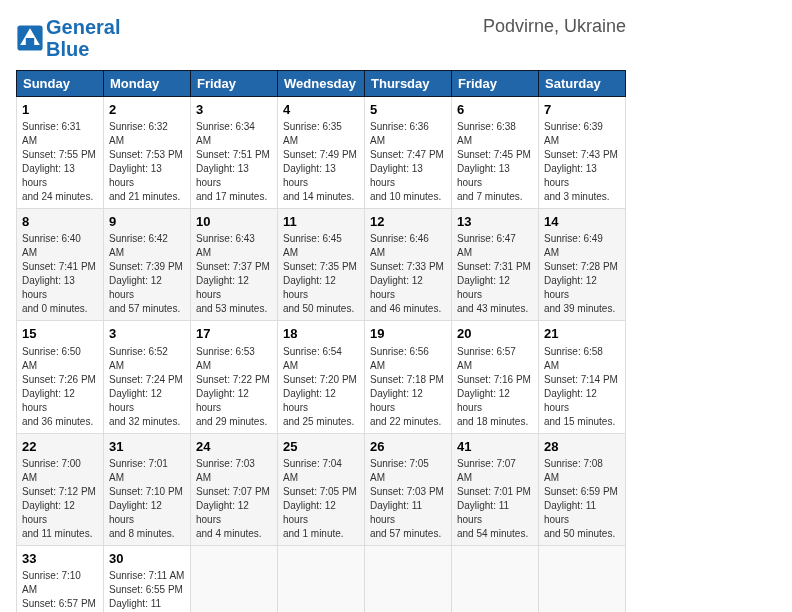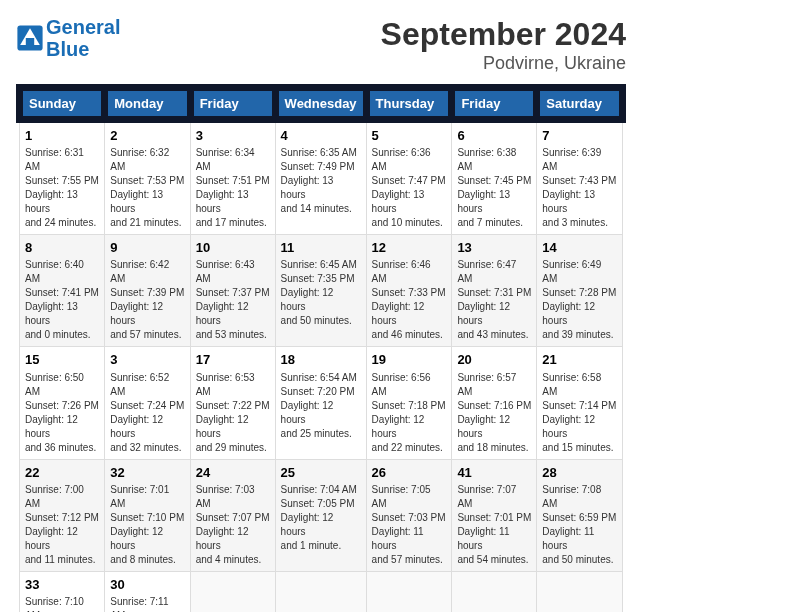--- a/index.html
+++ b/index.html
@@ -55,21 +55,21 @@
       border-collapse: collapse;
       font-size: 10.5px;
     }
     thead tr th {
       background-color: #2266aa;
       color: #fff;
       text-align: left;
       padding: 5px 6px;
       font-size: 13px;
       font-weight: bold;
-      border: 7px solid #0f172a;
+      border: 1px solid #0f172a;
     }
     tbody tr {
       background: #fff;
     }
     tbody tr:nth-child(even) {
       background: #f5f5f5;
     }
     tbody td {
       vertical-align: top;
       padding: 4px 5px;
@@ -103,21 +103,20 @@
         <rect x="14" y="20" width="12" height="10" fill="#1a6db5"></rect>
       </svg>
       <div>
         <div class="logo-text">
           <span>General</span><br>
           <span>Blue</span>
         </div>
       </div>
     </div>
     <div class="title-block">
-      <div class="month-title">September 2024</div>
       <div class="location">Podvirne, Ukraine</div>
     </div>
   </div>
 
   <table>
     <thead>
       <tr>
       <th>Sunday</th>
           <th>Monday</th>
           <th>Friday</th>
@@ -217,21 +216,21 @@
             <span class="day-num">21</span>
             <div class="day-info">Sunrise: 6:58 AM<br>Sunset: 7:14 PM<br>Daylight: 12 hours<br>and 15 minutes.</div>
           </td>
         </tr>
         <tr>
           <td>
             <span class="day-num">22</span>
             <div class="day-info">Sunrise: 7:00 AM<br>Sunset: 7:12 PM<br>Daylight: 12 hours<br>and 11 minutes.</div>
           </td>
           <td>
-            <span class="day-num">32</span>
+            <span class="day-num">31</span>
             <div class="day-info">Sunrise: 7:01 AM<br>Sunset: 7:10 PM<br>Daylight: 12 hours<br>and 8 minutes.</div>
           </td>
           <td>
             <span class="day-num">24</span>
             <div class="day-info">Sunrise: 7:03 AM<br>Sunset: 7:07 PM<br>Daylight: 12 hours<br>and 4 minutes.</div>
           </td>
           <td>
             <span class="day-num">25</span>
             <div class="day-info">Sunrise: 7:04 AM<br>Sunset: 7:05 PM<br>Daylight: 12 hours<br>and 1 minute.</div>
           </td>

